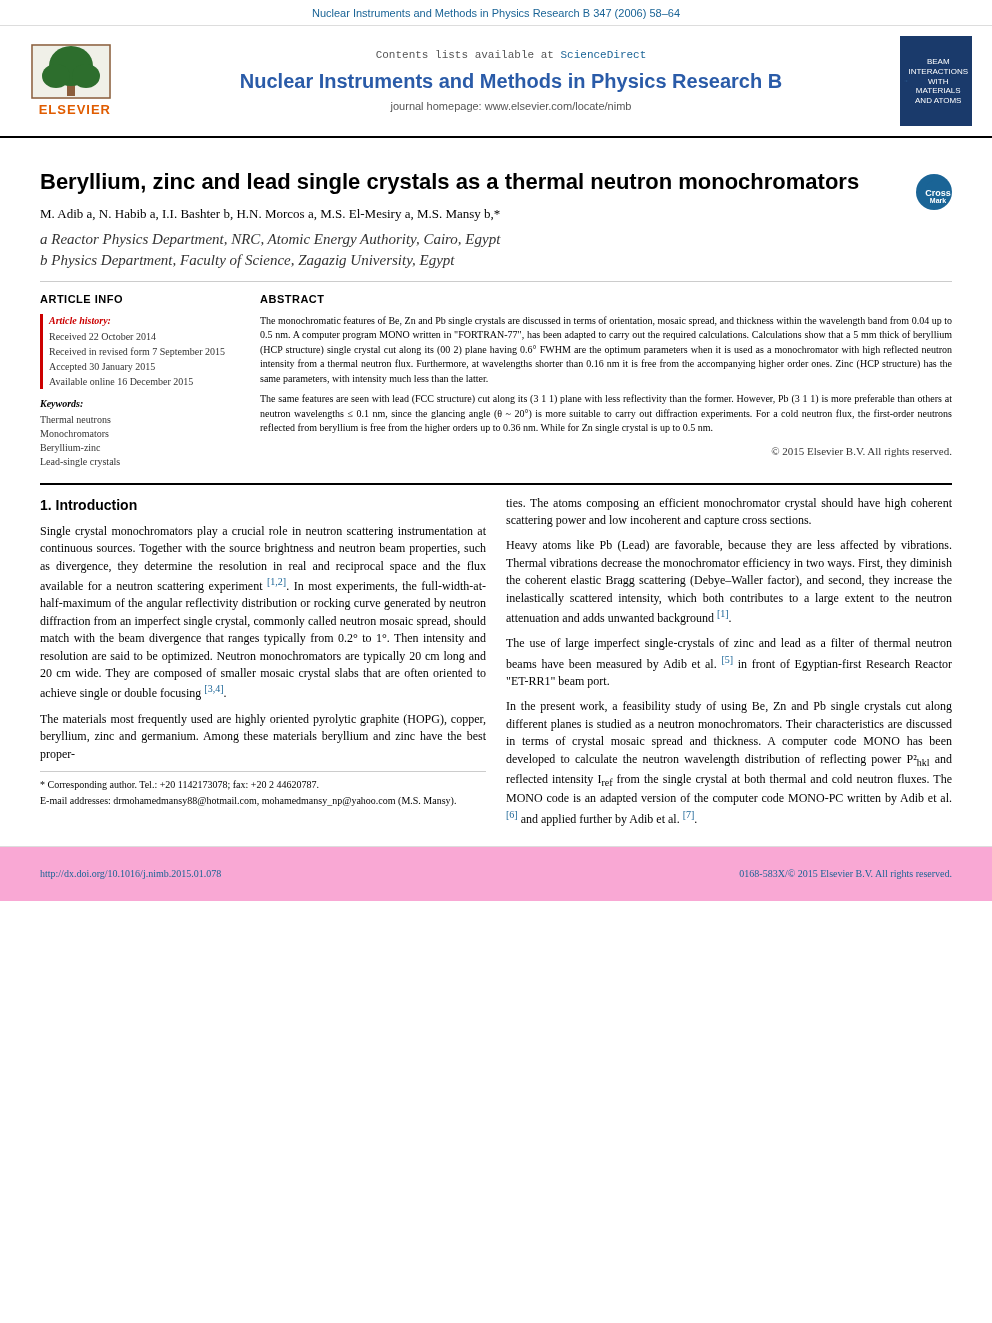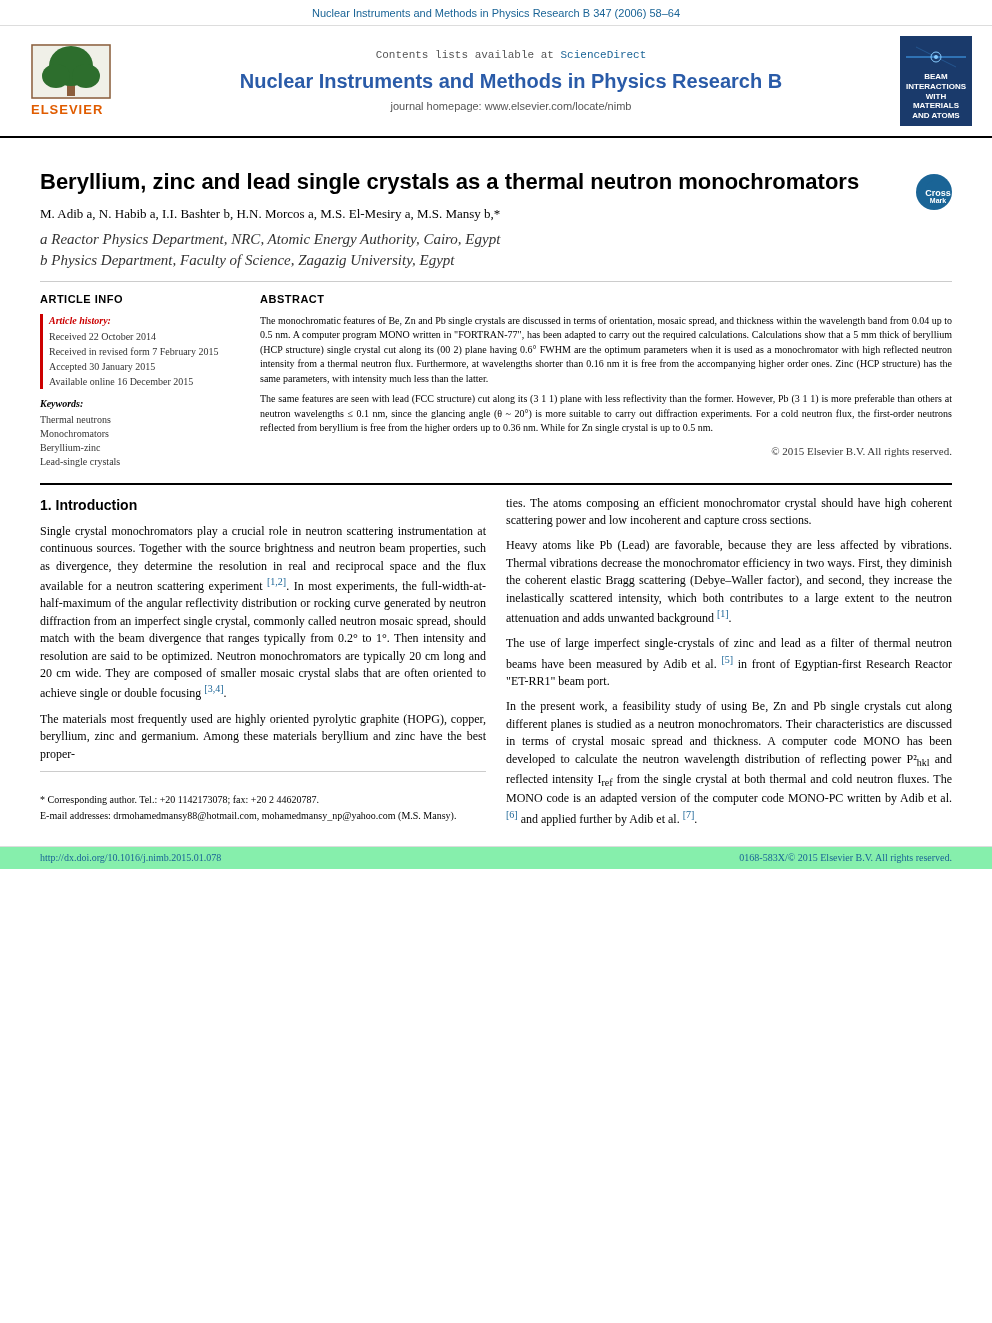--- a/index.html
+++ b/index.html
@@ -30,21 +30,21 @@
     }
     .header-left {
       display: flex;
       flex-direction: column;
       align-items: center;
       min-width: 110px;
     }
     .elsevier-logo {
       display: flex;
       flex-direction: column;
-      align-items: flex-start;
+      align-items: flex-end;
     }
     .elsevier-tree {
       width: 80px;
       height: 55px;
     }
     .elsevier-text {
       font-family: Arial, sans-serif;
       font-size: 13px;
       font-weight: bold;
       color: #e05c00;
@@ -81,27 +81,27 @@
       min-width: 80px;
       display: flex;
       align-items: center;
       justify-content: center;
     }
     .journal-cover {
       width: 72px;
       height: 90px;
       background: #1a3a6b;
       display: flex;
-      flex-direction: column;
+      flex-direction: row;
       align-items: center;
       justify-content: center;
       color: #fff;
       font-size: 7px;
       font-family: Arial, sans-serif;
-      font-weight: bold;
+      font-weight: normal;
       text-align: center;
       padding: 4px;
     }
     .cover-beam {
       font-size: 8px;
       line-height: 1.2;
       color: #fff;
     }
     .main-content {
       padding: 16px 40px 0 40px;
@@ -242,29 +242,29 @@
     }
     .ref-num {
       font-size: 10px;
       vertical-align: super;
       color: #1a6496;
     }
     .footnote-area {
       margin-top: 0;
       font-size: 10px;
       border-top: 1px solid #ccc;
-      padding-top: 21px;
+      padding-top: 6px;
     }
     .footnote-area p {
       margin-bottom: 2px;
     }
     .doi-bar {
-      background: #86efac;
+      background: #f9a8d4;
       border-top: 1px solid #ddd;
-      padding: 4px 40px;
+      padding: 20px 40px;
       font-size: 10px;
       color: #1a6496;
       margin-top: 10px;
       display: flex;
       justify-content: space-between;
     }
     .info-left-border {
       border-left: 3px solid #c00;
       padding-left: 6px;
     }
@@ -347,21 +347,21 @@
   <hr class="divider">
 
   <div class="two-col">
 
     <div class="article-info">
       <h3>ARTICLE INFO</h3>
 
       <div class="info-left-border">
         <div class="info-section-title">Article history:</div>
         <div class="info-date">Received 22 October 2014</div>
-        <div class="info-date">Received in revised form 7 February 2015</div>
+        <div class="info-date">Received in revised form 7 September 2015</div>
         <div class="info-date">Accepted 30 January 2015</div>
         <div class="info-date">Available online 16 December 2015</div>
       </div>
 
       <div class="keywords-title">Keywords:</div>
       <div class="keyword">Thermal neutrons</div>
       <div class="keyword">Monochromators</div>
       <div class="keyword">Beryllium-zinc</div>
       <div class="keyword">Lead-single crystals</div>
     </div>

